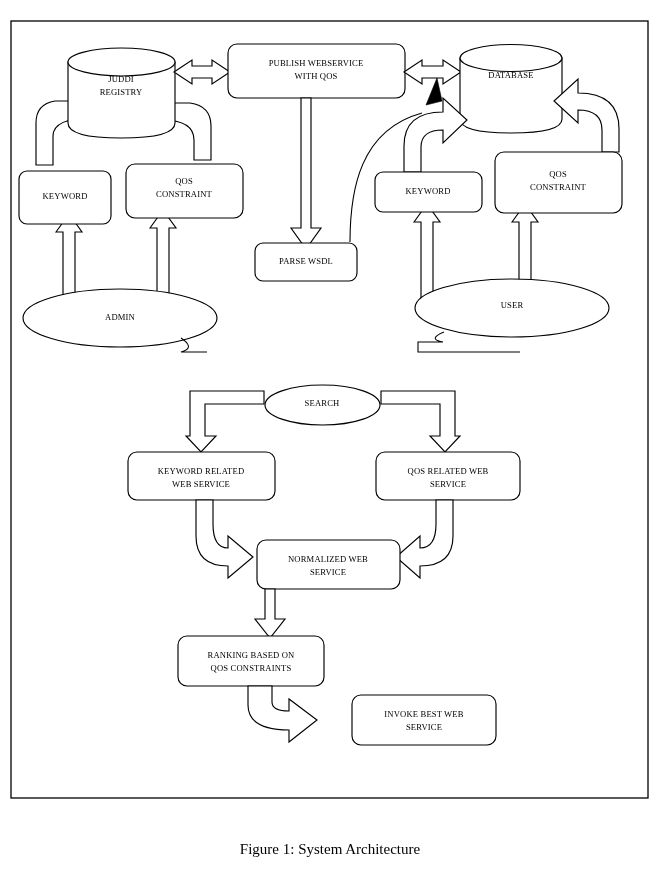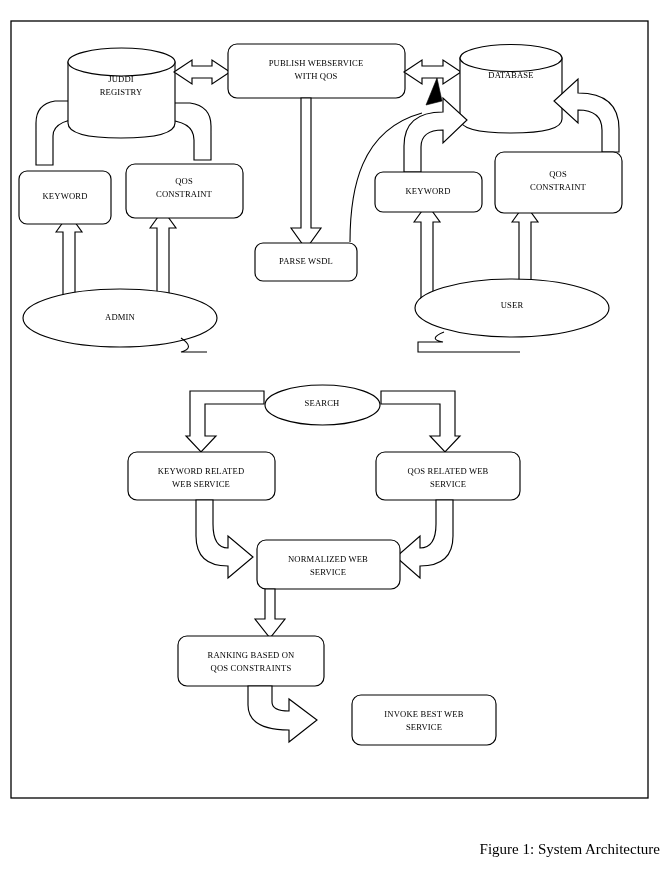--- a/index.html
+++ b/index.html
@@ -59,21 +59,21 @@
   .page-frame {
     fill: none;
     stroke: #000000;
     stroke-width: 1.3;
   }
   .caption {
     position: absolute;
     left: 0;
     top: 841px;
     width: 660px;
-    text-align: right;
+    text-align: center;
     font-family: "Liberation Serif", "DejaVu Serif", serif;
     font-size: 15px;
     color: #000000;
   }
 </style>
 </head>
 <body>
 
 <div id="figure-root">
 

